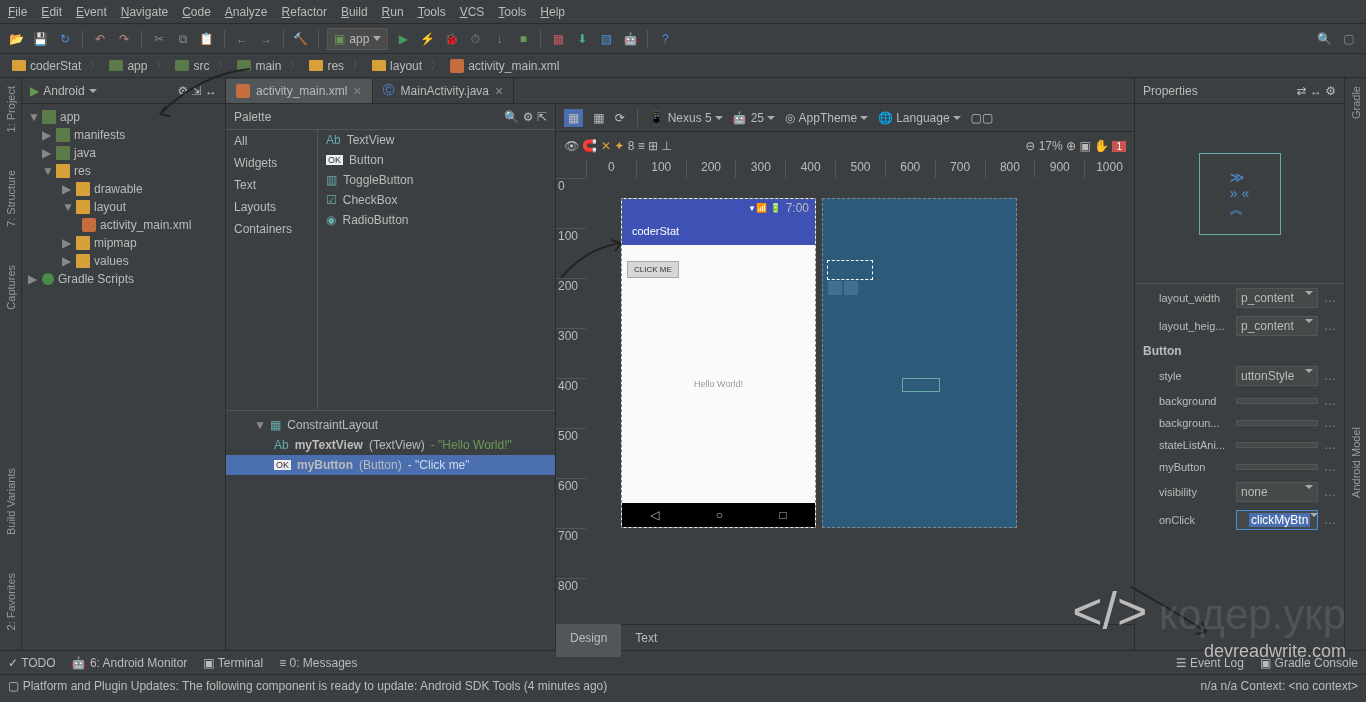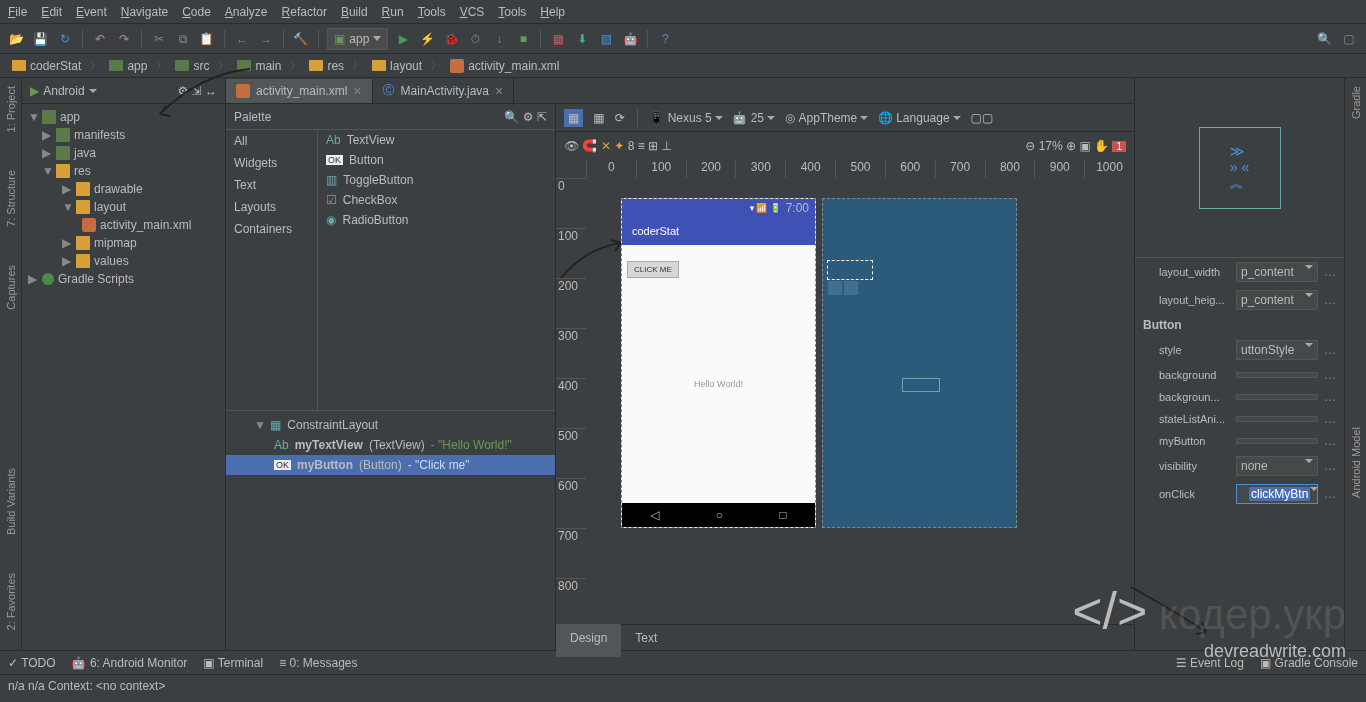--- a/index.html
+++ b/index.html
@@ -424,20 +424,24 @@
         </div>
         <div class="bottom-tabs">
           <div class="btab active">Design</div>
           <div class="btab">Text</div>
         </div>
       </div>
     </div>
   </div>
 
   <div class="properties">
+    <div class="panel-header">
+      <span>Properties</span>
+      <span>⇄ ↔ ⚙</span>
+    </div>
     <div class="prop-preview">
       <div class="prop-box">
         <div class="arrows">≫<br>» «<br>︽</div>
       </div>
     </div>
     <div class="prop-list">
       <div class="prop-row">
           <label>layout_width</label>
           <span class="val">
             <span>p_content</span>
@@ -515,16 +519,17 @@
   <span>✓ <span>TODO</span></span>
   <span style="color:#6a9955">🤖 <span>6: Android Monitor</span></span>
   <span>▣ <span>Terminal</span></span>
   <span>≡ <span>0: Messages</span></span>
   <div style="flex:1"></div>
   <span>☰ <span>Event Log</span></span>
   <span>▣ <span>Gradle Console</span></span>
 </div>
 
 <div class="status-bar">
+  <span>▢ <span>Platform and Plugin Updates: The following component is ready to update: Android SDK Tools (4 minutes ago)</span></span>
   <span>n/a    n/a   Context: &lt;no context&gt;</span>
 </div>
 
 <div class="watermark"><span class="brack">&lt;/&gt;</span> кодер.укр<div style="font-size:18px;text-align:right">devreadwrite.com</div></div>
 
 </body></html>

